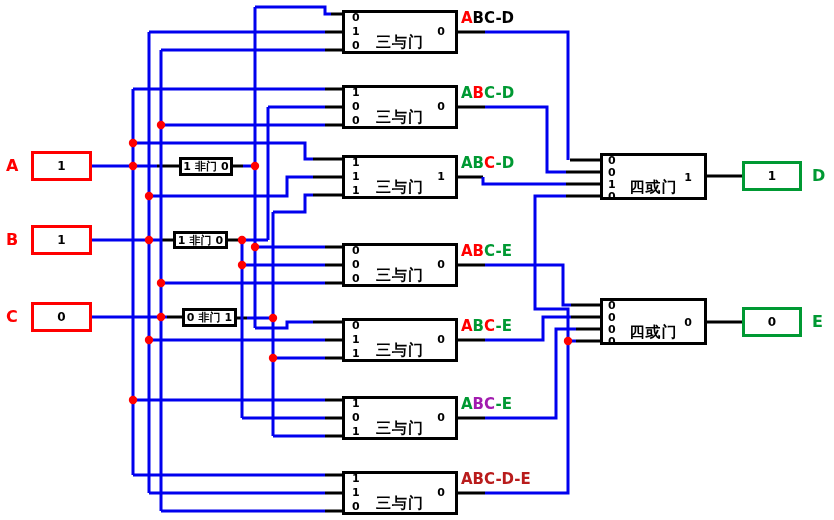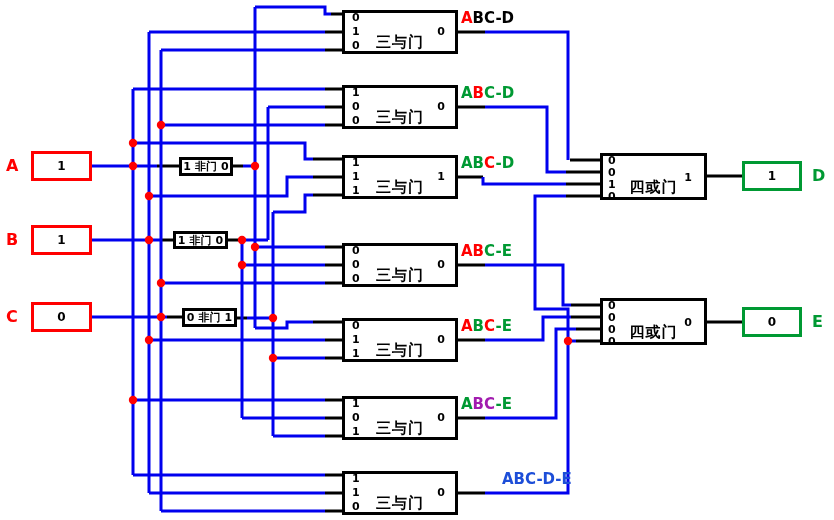--- a/index.html
+++ b/index.html
@@ -211,21 +211,21 @@
       <span class="digit" style="right: 10px; top: 13px;">0</span>
     </div>
     <div class="tag" style="left: 461px; top: 397px;"><span style="color: rgb(0, 153, 51);">A</span><span style="color: #a21caf;">BC</span><span style="color: rgb(0, 153, 51);">-E</span></div>
     <div class="bx gatebox" style="left: 342px; top: 471px; width: 116px; height: 44px;">
       <span class="digit" style="left: 7px; top: -1px;">1</span>
       <span class="digit" style="left: 7px; top: 13px;">1</span>
       <span class="digit" style="left: 7px; top: 27px;">0</span>
       <span class="gname">三与门</span>
       <span class="digit" style="right: 10px; top: 13px;">0</span>
     </div>
-    <div class="tag" style="left: 461px; top: 472px;"><span style="color: #1d4ed8; margin-left: 41px;">ABC-D-E</span></div>
+    <div class="tag" style="left: 461px; top: 472px;"><span style="color: #b91c1c;">ABC-D-E</span></div>
     <div class="bx gatebox" style="left: 600px; top: 153px; width: 107px; height: 47px;">
       <span class="digit" style="left: 5px; top: -1px;">0</span>
       <span class="digit" style="left: 5px; top: 11px;">0</span>
       <span class="digit" style="left: 5px; top: 23px;">1</span>
       <span class="digit" style="left: 5px; top: 35px;">0</span>
       <span class="gname">四或门</span>
       <span class="digit" style="right: 12px; top: 16px;">1</span>
     </div>
     <div class="bx gatebox" style="left: 600px; top: 298px; width: 107px; height: 47px;">
       <span class="digit" style="left: 5px; top: -1px;">0</span>

